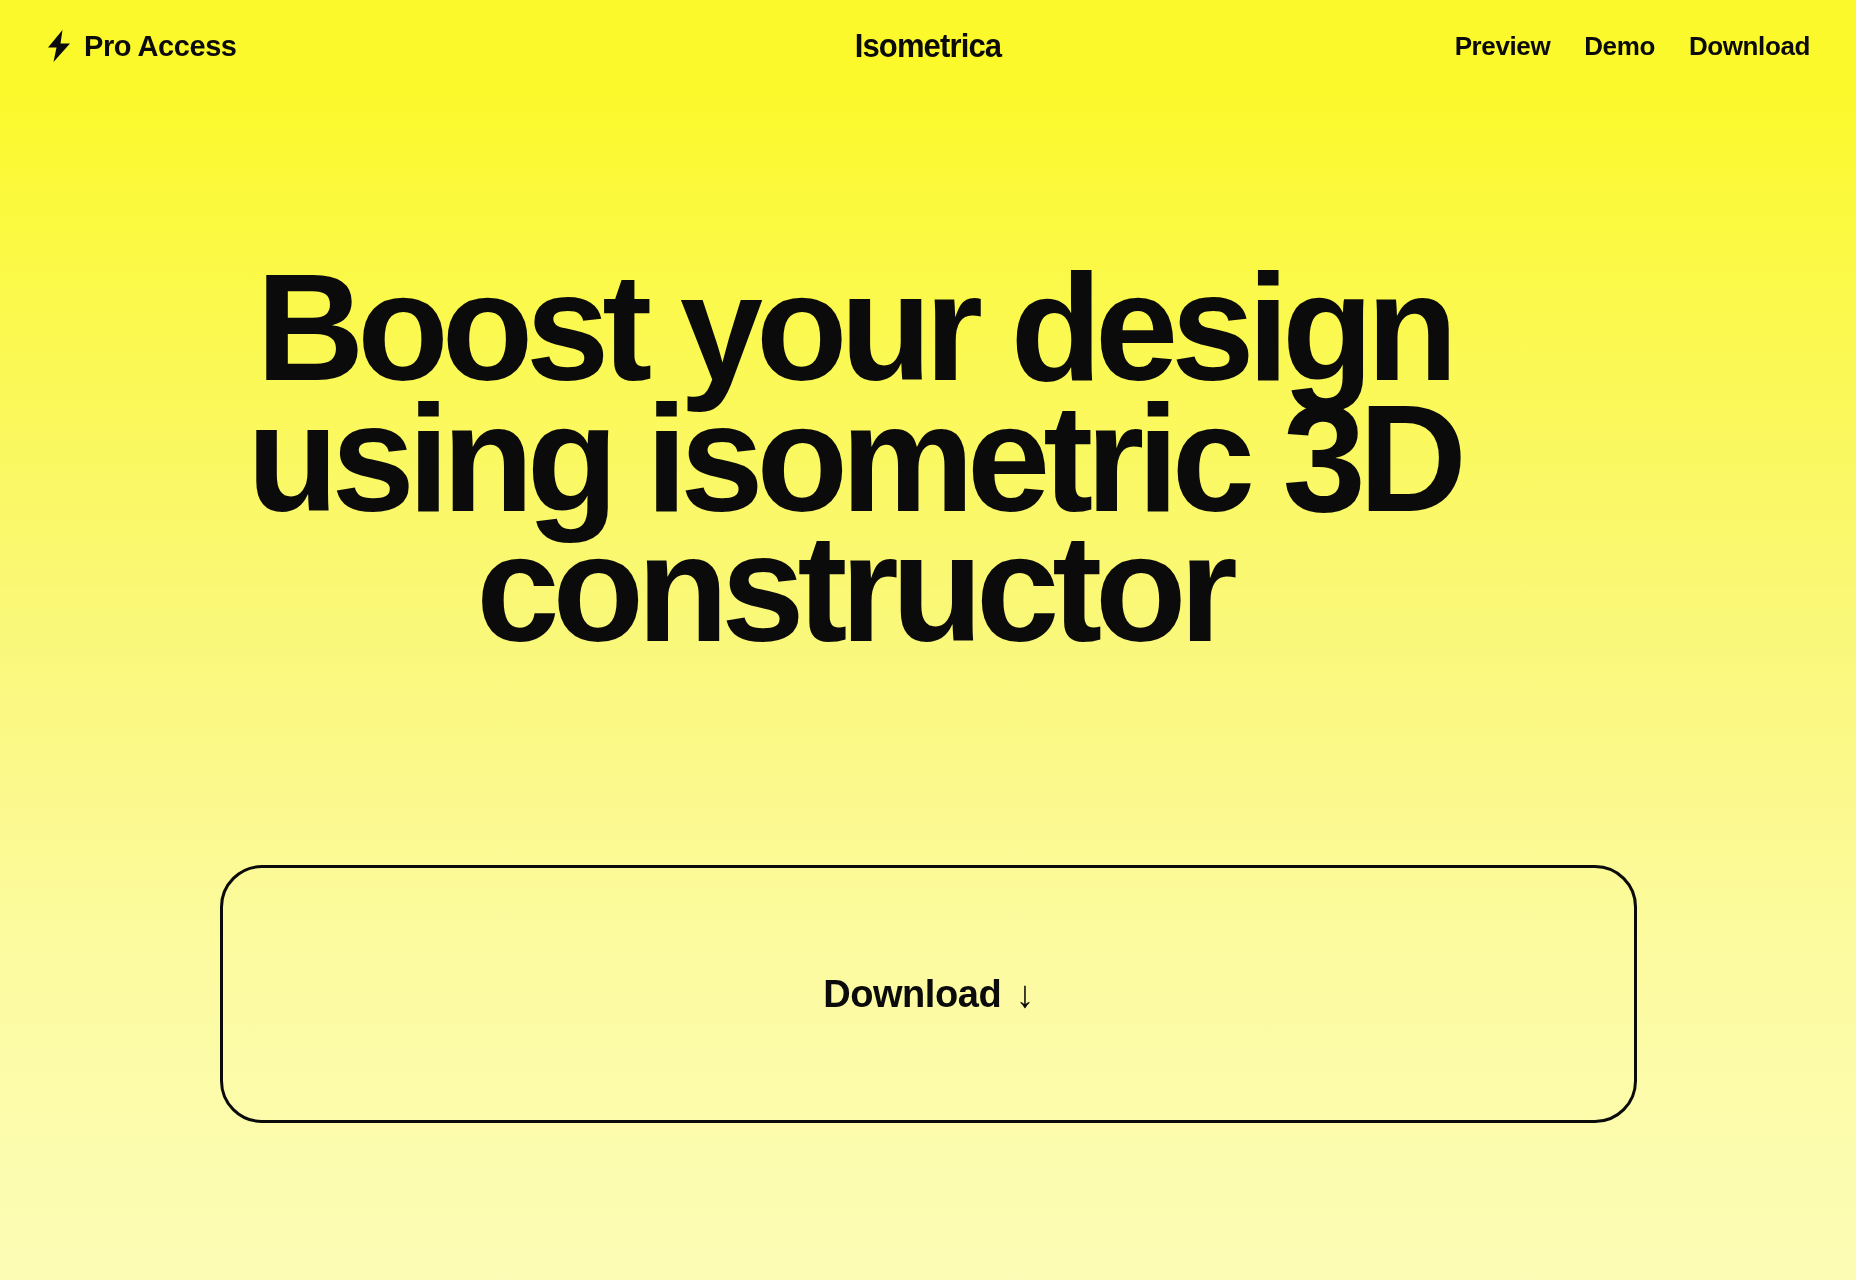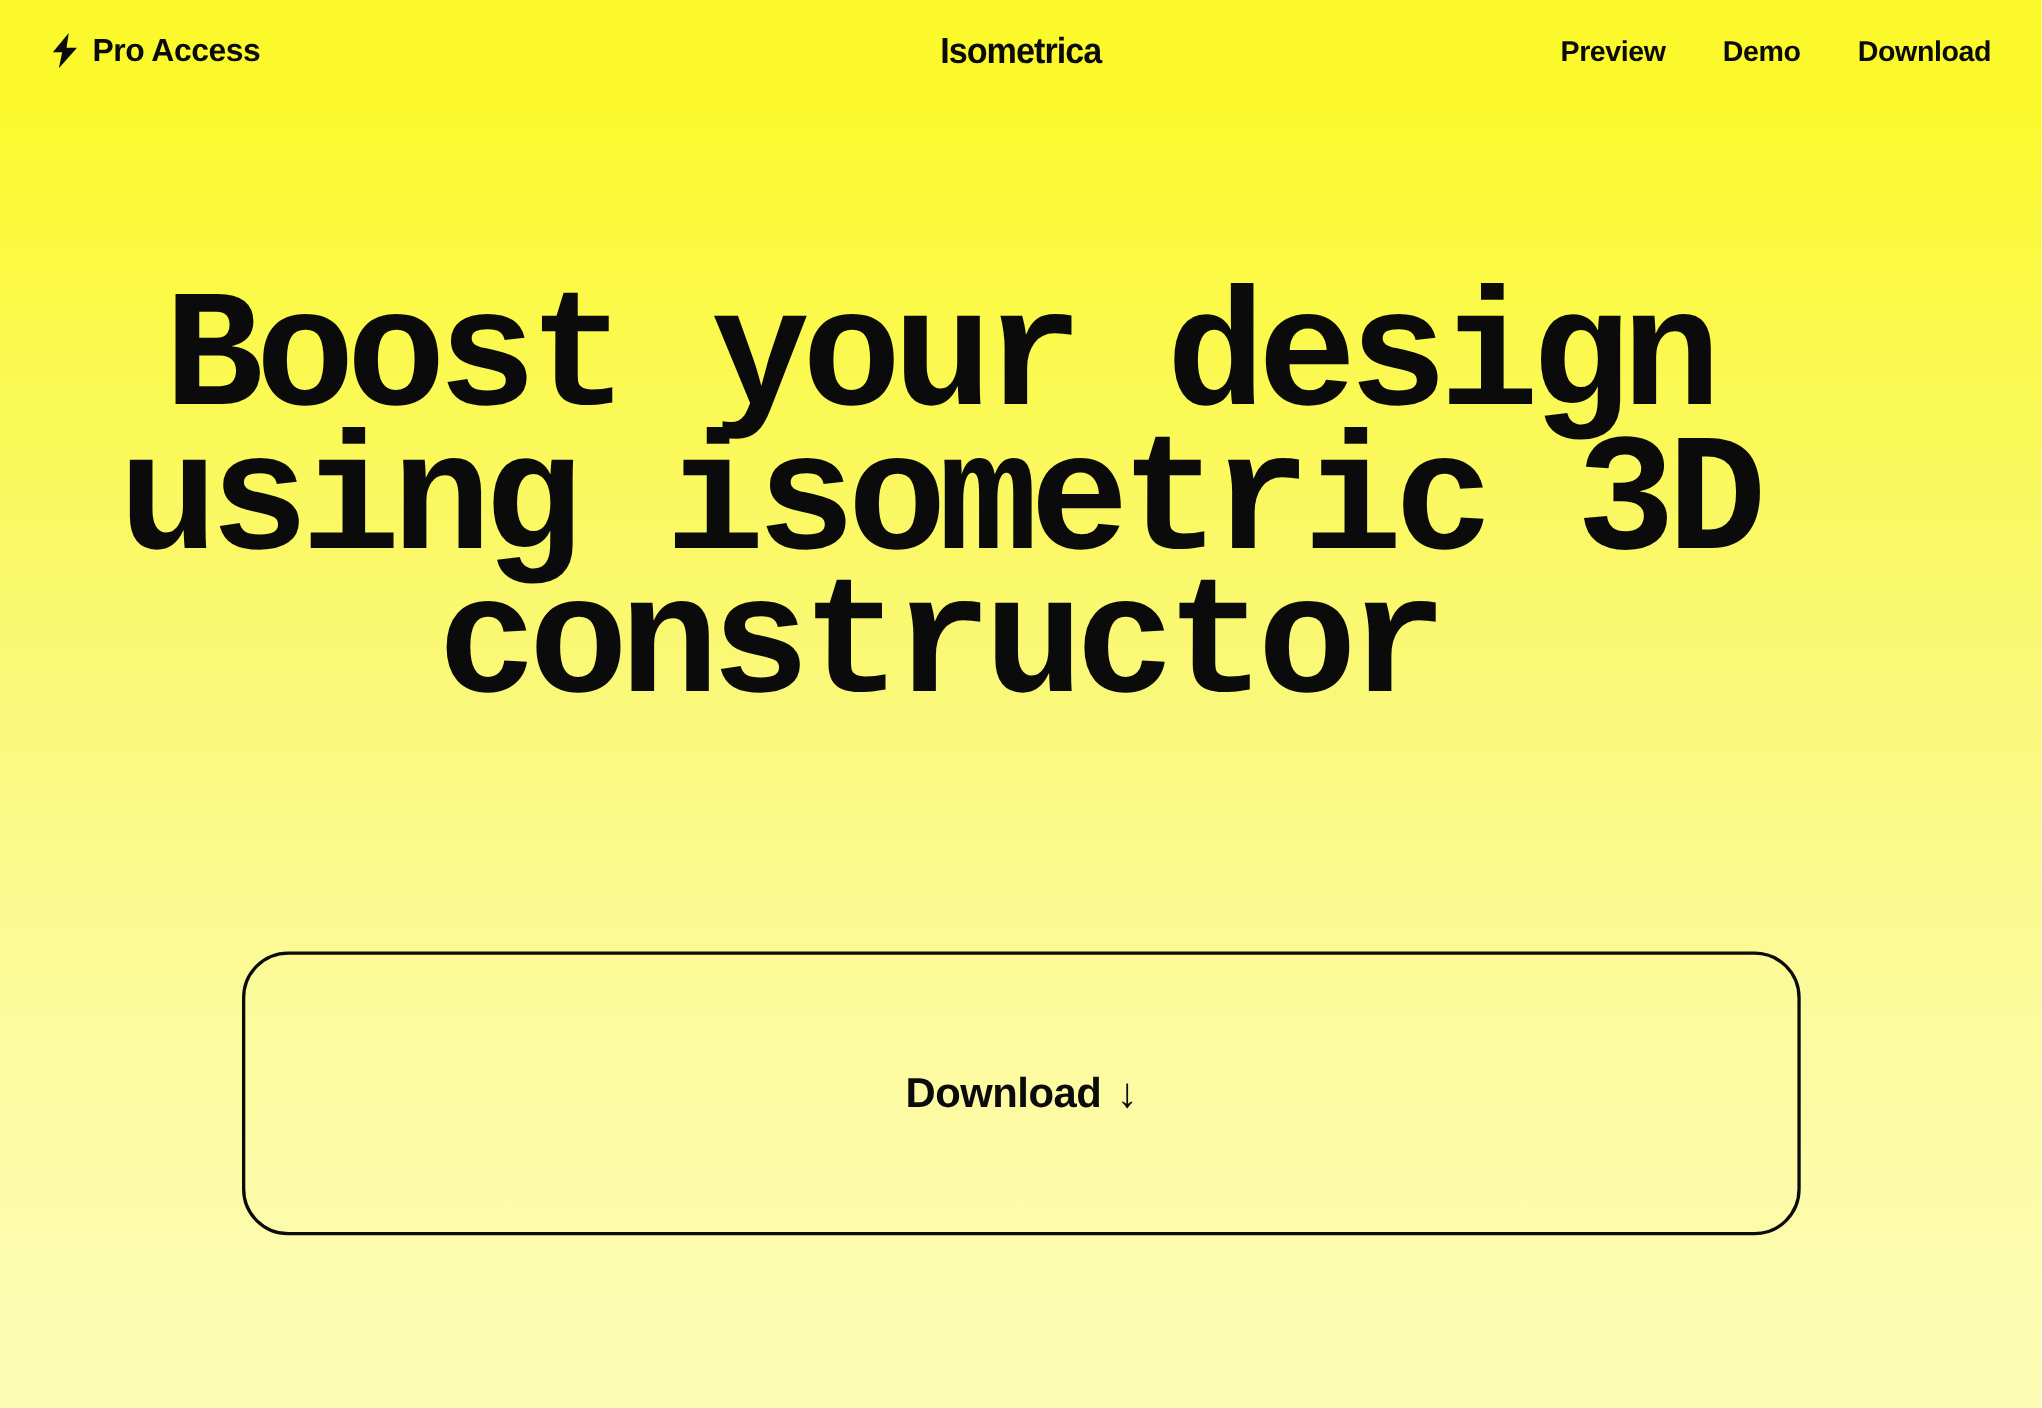--- a/index.html
+++ b/index.html
@@ -69,41 +69,40 @@
     letter-spacing: -0.028em;
     white-space: nowrap;
     transform: scaleX(0.94);
   }
 
   .nav-right {
     flex: 1 1 0;
     display: flex;
     align-items: center;
     justify-content: flex-end;
-    gap: 52px;
+    gap: 34px;
   }
 
   .nav-link {
     font-size: 26px;
     font-weight: 700;
     letter-spacing: -0.015em;
     white-space: nowrap;
     text-decoration: none;
     color: #0b0b0b;
     cursor: pointer;
   }
 
   
   .hero {
     position: absolute;
     top: 262px;
     left: 0;
     width: 1707px;
     text-align: center;
-    font-family: Liberation Mono, monospace;
   }
 
   .headline {
     font-size: 152px;
     line-height: 0.86;
     font-weight: 800;
     letter-spacing: -0.047em;
     text-align: center;
     transform: scaleX(0.985);
   }

